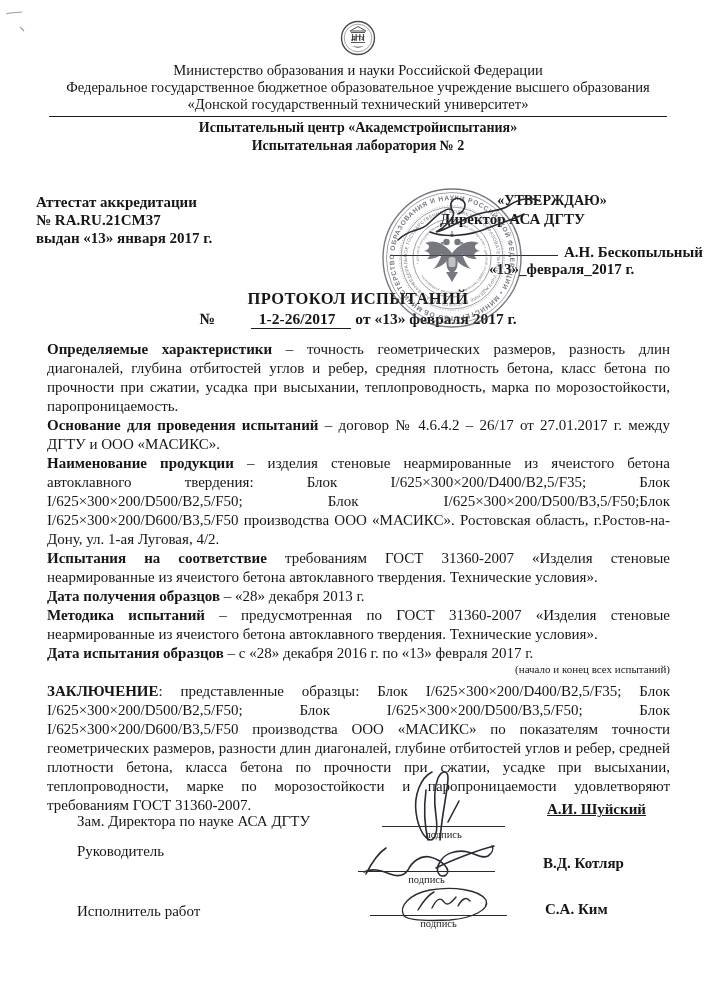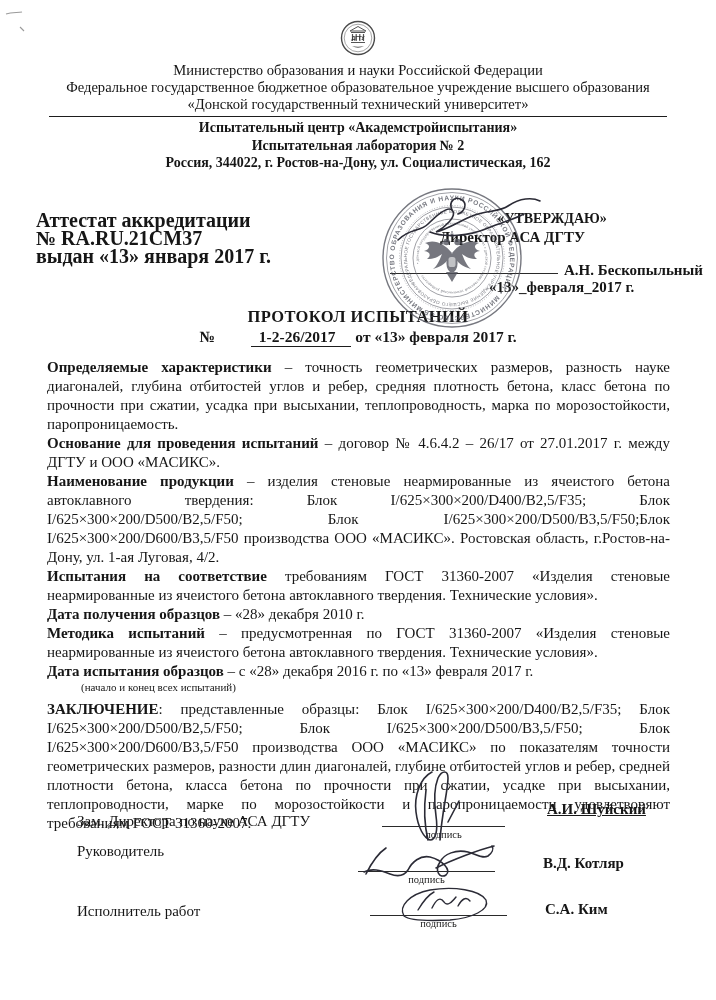--- a/index.html
+++ b/index.html
@@ -10,35 +10,35 @@
   }
   .page{position:absolute;inset:0;}
   
   .header{text-align:center;padding-top:18px;line-height:17px;font-size:14.6px;}
   .emblem-wrap{height:44px;}
   .hline{font-weight:normal;}
   .rule{width:618px;margin:3px auto 2px auto;border-top:1.6px solid #1d1d1d;height:0;}
   .hbold{font-weight:bold;font-size:14px;line-height:17.5px;}
   
   .accrow{position:relative;height:100px;margin-top:18px;}
-  .accleft{position:absolute;left:36px;top:21px;font-weight:bold;font-size:20px;line-height:18px;}
+  .accleft{position:absolute;left:36px;top:21px;font-weight:bold;font-size:15px;line-height:18px;}
   .approve1{position:absolute;left:440px;top:21px;width:224px;text-align:center;font-weight:bold;font-size:14px;}
   .approve2{position:absolute;left:440px;top:39px;width:224px;text-align:left;font-weight:bold;font-size:15px;}
   .sigline-approve{position:absolute;left:390px;top:69px;width:168px;height:14px;border-bottom:1.5px solid #2a2a2a;}
   .approve-name{position:absolute;left:564px;top:72px;font-weight:bold;font-size:15px;}
   .approve-date{position:absolute;left:489px;top:89px;font-weight:bold;font-size:15px;}
   
   .titleblock{text-align:center;margin-top:17px;line-height:20px;}
   .ptitle{font-weight:bold;font-size:16.5px;letter-spacing:.4px;}
   .pnum{font-weight:bold;font-size:15.5px;}
   .pnum .u{border-bottom:1.4px solid #1d1d1d;padding:0 16px 1px 8px;margin-left:36px;}
   
   .bodytext{padding:0 46px 0 47px;margin-top:11px;font-size:15px;line-height:19px;text-align:justify;}
   .bodytext p{margin:0;}
-  .note{ text-align:left;font-size:11px;line-height:13px;padding-left:34px;}
+  .note{ text-align:right;font-size:11px;line-height:13px;padding-left:34px;}
   .concl{margin-top:6px !important;}
   
   .sigrow-label{position:absolute;font-weight:normal;font-size:15px;line-height:20px;left:77px;}
   .sigrow-name{position:absolute;font-weight:bold;font-size:15px;}
   .sline{position:absolute;height:14px;border-bottom:1.6px solid #2a2a2a;}
   .scap{position:absolute;text-align:center;font-size:10.5px;color:#1c1c1c;}
   
   .stamp{position:absolute;left:372px;top:178px;width:160px;height:160px;opacity:.78;filter:blur(.2px);}
   .overlay{position:absolute;left:0;top:0;width:716px;height:1000px;pointer-events:none;}
 </style>
@@ -62,21 +62,20 @@
         <path d="M14 28 Q20 31.5 26 28 Q20 29.5 14 28 Z" fill="#555"></path>
         <text x="20" y="21.6" text-anchor="middle" font-size="5.2" font-weight="bold" fill="#333" font-family="Liberation Sans, sans-serif">ДГТУ</text>
       </svg>
     </div>
     <div class="hline">Министерство образования и науки Российской Федерации</div>
     <div class="hline">Федеральное государственное бюджетное образовательное учреждение высшего образования</div>
     <div class="hline">«Донской государственный технический университет»</div>
     <div class="rule"></div>
     <div class="hbold">Испытательный центр «Академстройиспытания»</div>
     <div class="hbold">Испытательная лаборатория № 2</div>
-    <div class="hbold">Россия, 344022, г. Ростов-на-Дону, ул. Социалистическая, 162</div>
   </div>
 
   <div class="accrow">
     <div class="accleft">
       <div>Аттестат аккредитации</div>
       <div>№ RA.RU.21СМ37</div>
       <div>выдан «13» января 2017 г.</div>
     </div>
     <div class="approve1">«УТВЕРЖДАЮ»</div>
     <div class="approve2">Директор АСА ДГТУ</div>
@@ -84,25 +83,25 @@
     <div class="approve-name">А.Н. Бескопыльный</div>
     <div class="approve-date">«13»_февраля_2017 г.</div>
   </div>
 
   <div class="titleblock">
     <div class="ptitle">ПРОТОКОЛ ИСПЫТАНИЙ</div>
     <div class="pnum"><span>№</span><span class="u">1-2-26/2017</span> <span>от «13» февраля 2017 г.</span></div>
   </div>
 
   <div class="bodytext">
-    <p><b>Определяемые характеристики</b><span> – точность геометрических размеров, разность науке диагоналей, глубина отбитостей углов и ребер, средняя плотность бетона, класс бетона по прочности при сжатии, усадка при высыхании, теплопроводность, марка по морозостойкости, паропроницаемость.</span></p>
+    <p><b>Определяемые характеристики</b><span> – точность геометрических размеров, разность длин диагоналей, глубина отбитостей углов и ребер, средняя плотность бетона, класс бетона по прочности при сжатии, усадка при высыхании, теплопроводность, марка по морозостойкости, паропроницаемость.</span></p>
     <p><b>Основание для проведения испытаний</b><span> – договор № 4.6.4.2 – 26/17 от 27.01.2017 г. между ДГТУ и ООО «МАСИКС».</span></p>
     <p><b>Наименование продукции</b><span> – изделия стеновые неармированные из ячеистого бетона автоклавного твердения: Блок I/625×300×200/D400/B2,5/F35; Блок I/625×300×200/D500/B2,5/F50; Блок I/625×300×200/D500/B3,5/F50;Блок I/625×300×200/D600/B3,5/F50 производства ООО «МАСИКС». Ростовская область, г.Ростов-на-Дону, ул. 1-ая Луговая, 4/2.</span></p>
     <p><b>Испытания на соответствие</b><span> требованиям ГОСТ 31360-2007 «Изделия стеновые неармированные из ячеистого бетона автоклавного твердения. Технические условия».</span></p>
-    <p><b>Дата получения образцов</b><span> – «28» декабря 2010 г.</span></p>
+    <p><b>Дата получения образцов</b><span> – «28» декабря 2013 г.</span></p>
     <p><b>Методика испытаний</b><span> – предусмотренная по ГОСТ 31360-2007 «Изделия стеновые неармированные из ячеистого бетона автоклавного твердения. Технические условия».</span></p>
     <p><b>Дата испытания образцов</b><span> – с «28» декабря 2016 г. по «13» февраля 2017 г.</span></p>
     <div class="note">(начало и конец всех испытаний)</div>
     <p class="concl"><b>ЗАКЛЮЧЕНИЕ</b><span>: представленные образцы: Блок I/625×300×200/D400/B2,5/F35; Блок I/625×300×200/D500/B2,5/F50; Блок I/625×300×200/D500/B3,5/F50; Блок I/625×300×200/D600/B3,5/F50 производства ООО «МАСИКС» по показателям точности геометрических размеров, разности длин диагоналей, глубине отбитостей углов и ребер, средней плотности бетона, класса бетона по прочности при сжатии, усадке при высыхании, теплопроводности, марке по морозостойкости и паропроницаемости удовлетворяют требованиям ГОСТ 31360-2007.</span></p>
   </div>
 
   <div class="sigrow-label" style="top:811px;">Зам. Директора по науке АСА ДГТУ</div>
   <div class="sline" style="left:382px;top:812px;width:123px;"></div>
   <div class="scap" style="left:382px;top:829px;width:123px;">подпись</div>
   <div class="sigrow-name" style="left:547px;top:801px;text-decoration:underline;">А.И. Шуйский</div>

